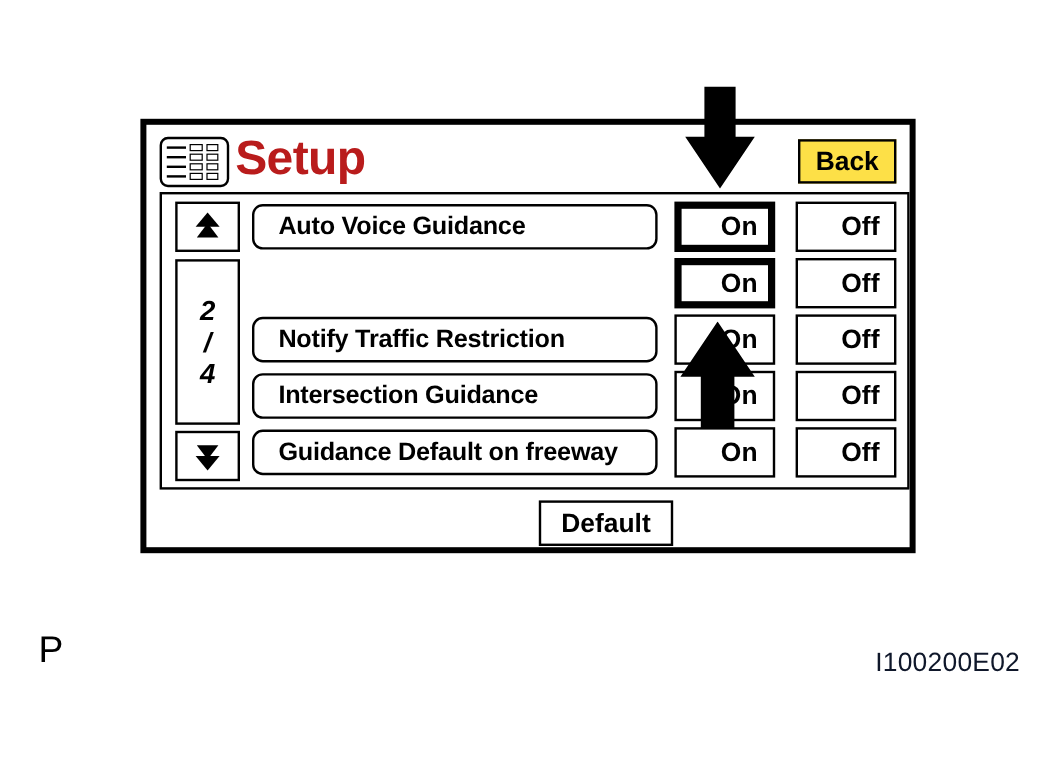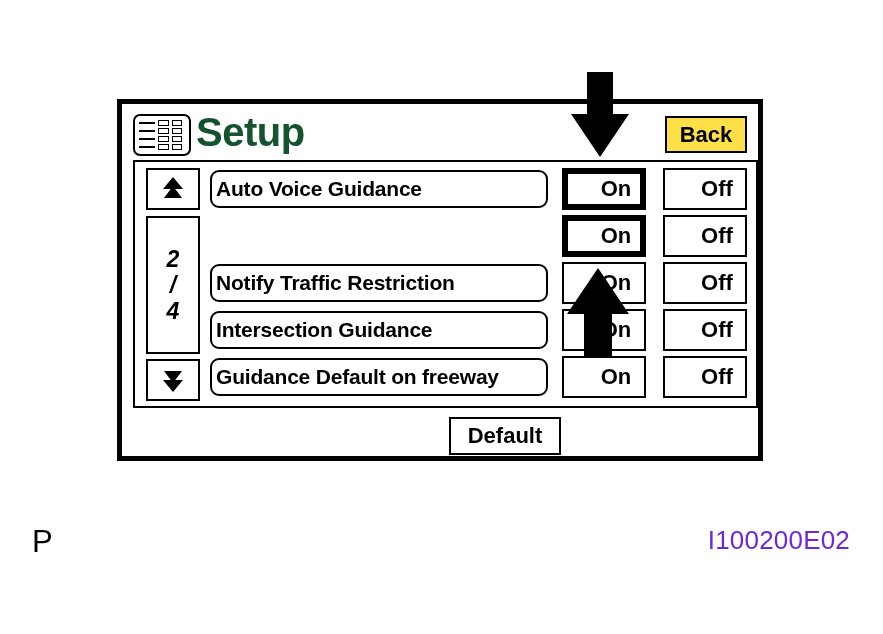--- a/index.html
+++ b/index.html
@@ -69,21 +69,21 @@
     margin-right: 3px;
   }
 
   #page-title {
     position: absolute;
     left: 63px;
     top: -3px;
     font-size: 40px;
     font-weight: bold;
     letter-spacing: -0.5px;
-    color: #14532d;
+    color: #b91c1c;
     line-height: 52px;
   }
 
   #back-button {
     position: absolute;
     right: 0px;
     top: 7px;
     width: 82px;
     height: 37px;
     border: 2.5px solid #000;
@@ -171,21 +171,21 @@
     left: 0;
     top: 2px;
     width: 338px;
     height: 38px;
     border: 2.5px solid #000;
     border-radius: 9px;
     box-sizing: border-box;
     background: #fff;
     display: flex;
     align-items: center;
-    padding-left: 4px;
+    padding-left: 20px;
     font-size: 21px;
     font-weight: bold;
     color: #000;
     letter-spacing: -0.2px;
     white-space: nowrap;
     overflow: hidden;
   }
 
   .toggle-btn {
     position: absolute;
@@ -266,24 +266,24 @@
     position: absolute;
     left: 32px;
     top: 524px;
     font-size: 31px;
     font-weight: normal;
     color: #000;
   }
   #figure-code {
     position: absolute;
     right: 33px;
-    top: 525px;
-    font-size: 26px;
+    top: 539px;
+    font-size: 22px;
     font-weight: normal;
-    color: #6d28d9;
+    color: #0f172a;
     letter-spacing: 0.2px;
   }
 </style>
 </head>
 <body>
 
 <div id="nav-screen-frame">
 
   <div id="screen-header">
 

